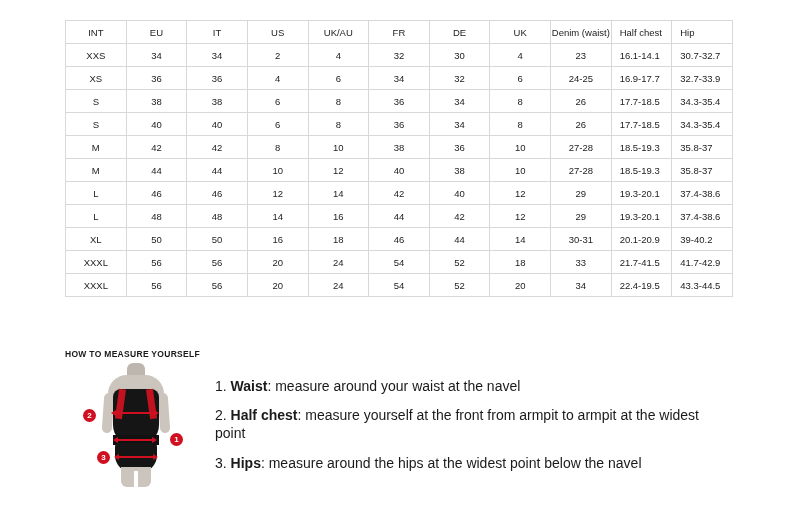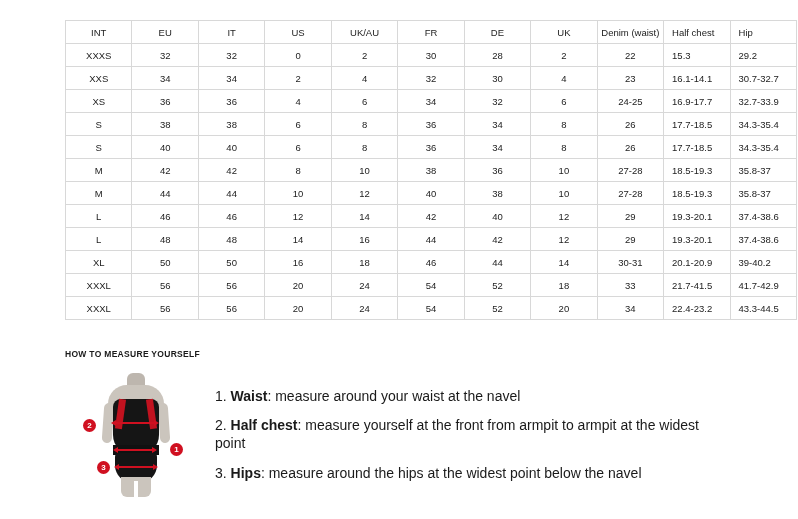--- a/index.html
+++ b/index.html
@@ -14,21 +14,21 @@
     color: #222222;
     position: relative;
     overflow: hidden;
   }
 
   
   .table-wrap {
     position: absolute;
     left: 65px;
     top: 20px;
-    width: 732px;
+    width: 668px;
   }
   table.size-table {
     border-collapse: collapse;
     width: 100%;
     table-layout: fixed;
   }
   table.size-table th,
   table.size-table td {
     border: 1px solid #d8d8d8;
     height: 22px;
@@ -55,21 +55,21 @@
     position: absolute;
     left: 65px;
     top: 349px;
     width: 668px;
   }
   .measure-title {
     font-size: 8.5px;
     font-weight: bold;
     letter-spacing: 0.3px;
     color: #1a1a1a;
-    margin-bottom: 14px;
+    margin-bottom: 4px;
   }
   .measure-body {
     position: relative;
     display: flex;
     align-items: flex-start;
   }
   .figure-box {
     position: relative;
     width: 120px;
     height: 125px;
@@ -243,33 +243,20 @@
         <th>FR</th>
         <th>DE</th>
         <th>UK</th>
         <th>Denim (waist)</th>
         <th class="lcol">Half chest</th>
         <th class="lcol">Hip</th>
       </tr>
     </thead>
     <tbody>
         <tr>
-          <td>XXXS</td>
-          <td>32</td>
-          <td>32</td>
-          <td>0</td>
-          <td>2</td>
-          <td>30</td>
-          <td>28</td>
-          <td>2</td>
-          <td>22</td>
-          <td class="lcol">15.3</td>
-          <td class="lcol">29.2</td>
-        </tr>
-        <tr>
           <td>XXS</td>
           <td>34</td>
           <td>34</td>
           <td>2</td>
           <td>4</td>
           <td>32</td>
           <td>30</td>
           <td>4</td>
           <td>23</td>
           <td class="lcol">16.1-14.1</td>
@@ -395,21 +382,21 @@
         <tr>
           <td>XXXL</td>
           <td>56</td>
           <td>56</td>
           <td>20</td>
           <td>24</td>
           <td>54</td>
           <td>52</td>
           <td>20</td>
           <td>34</td>
-          <td class="lcol">22.4-23.2</td>
+          <td class="lcol">22.4-19.5</td>
           <td class="lcol">43.3-44.5</td>
         </tr>
       </tbody>
   </table>
 </div>
 
 <div class="measure-section">
   <div class="measure-title">HOW TO MEASURE YOURSELF</div>
   <div class="measure-body">
 

